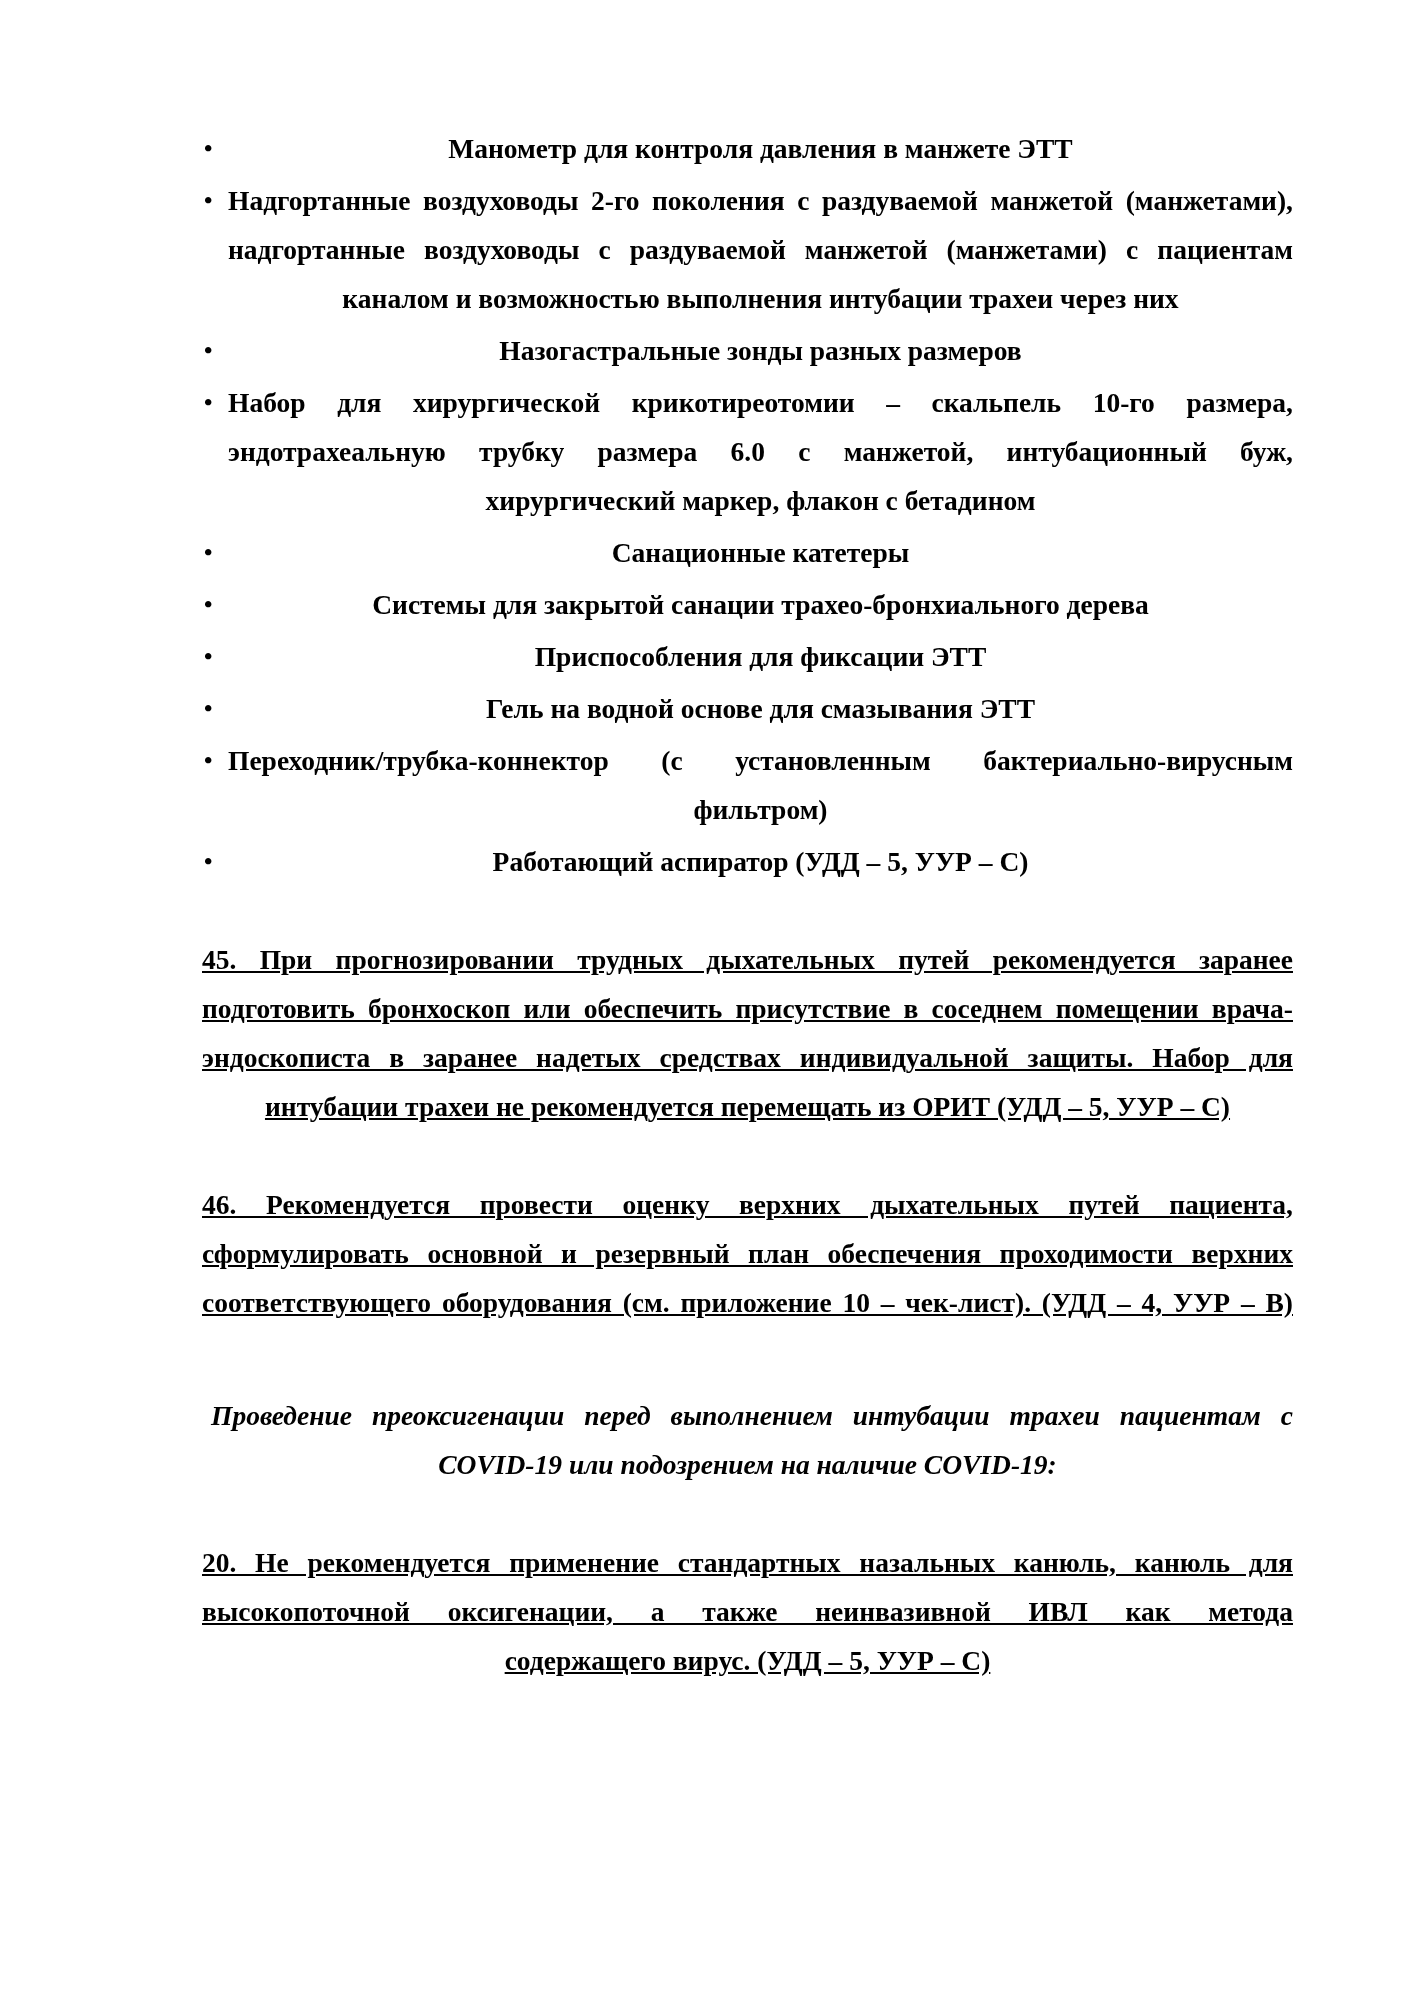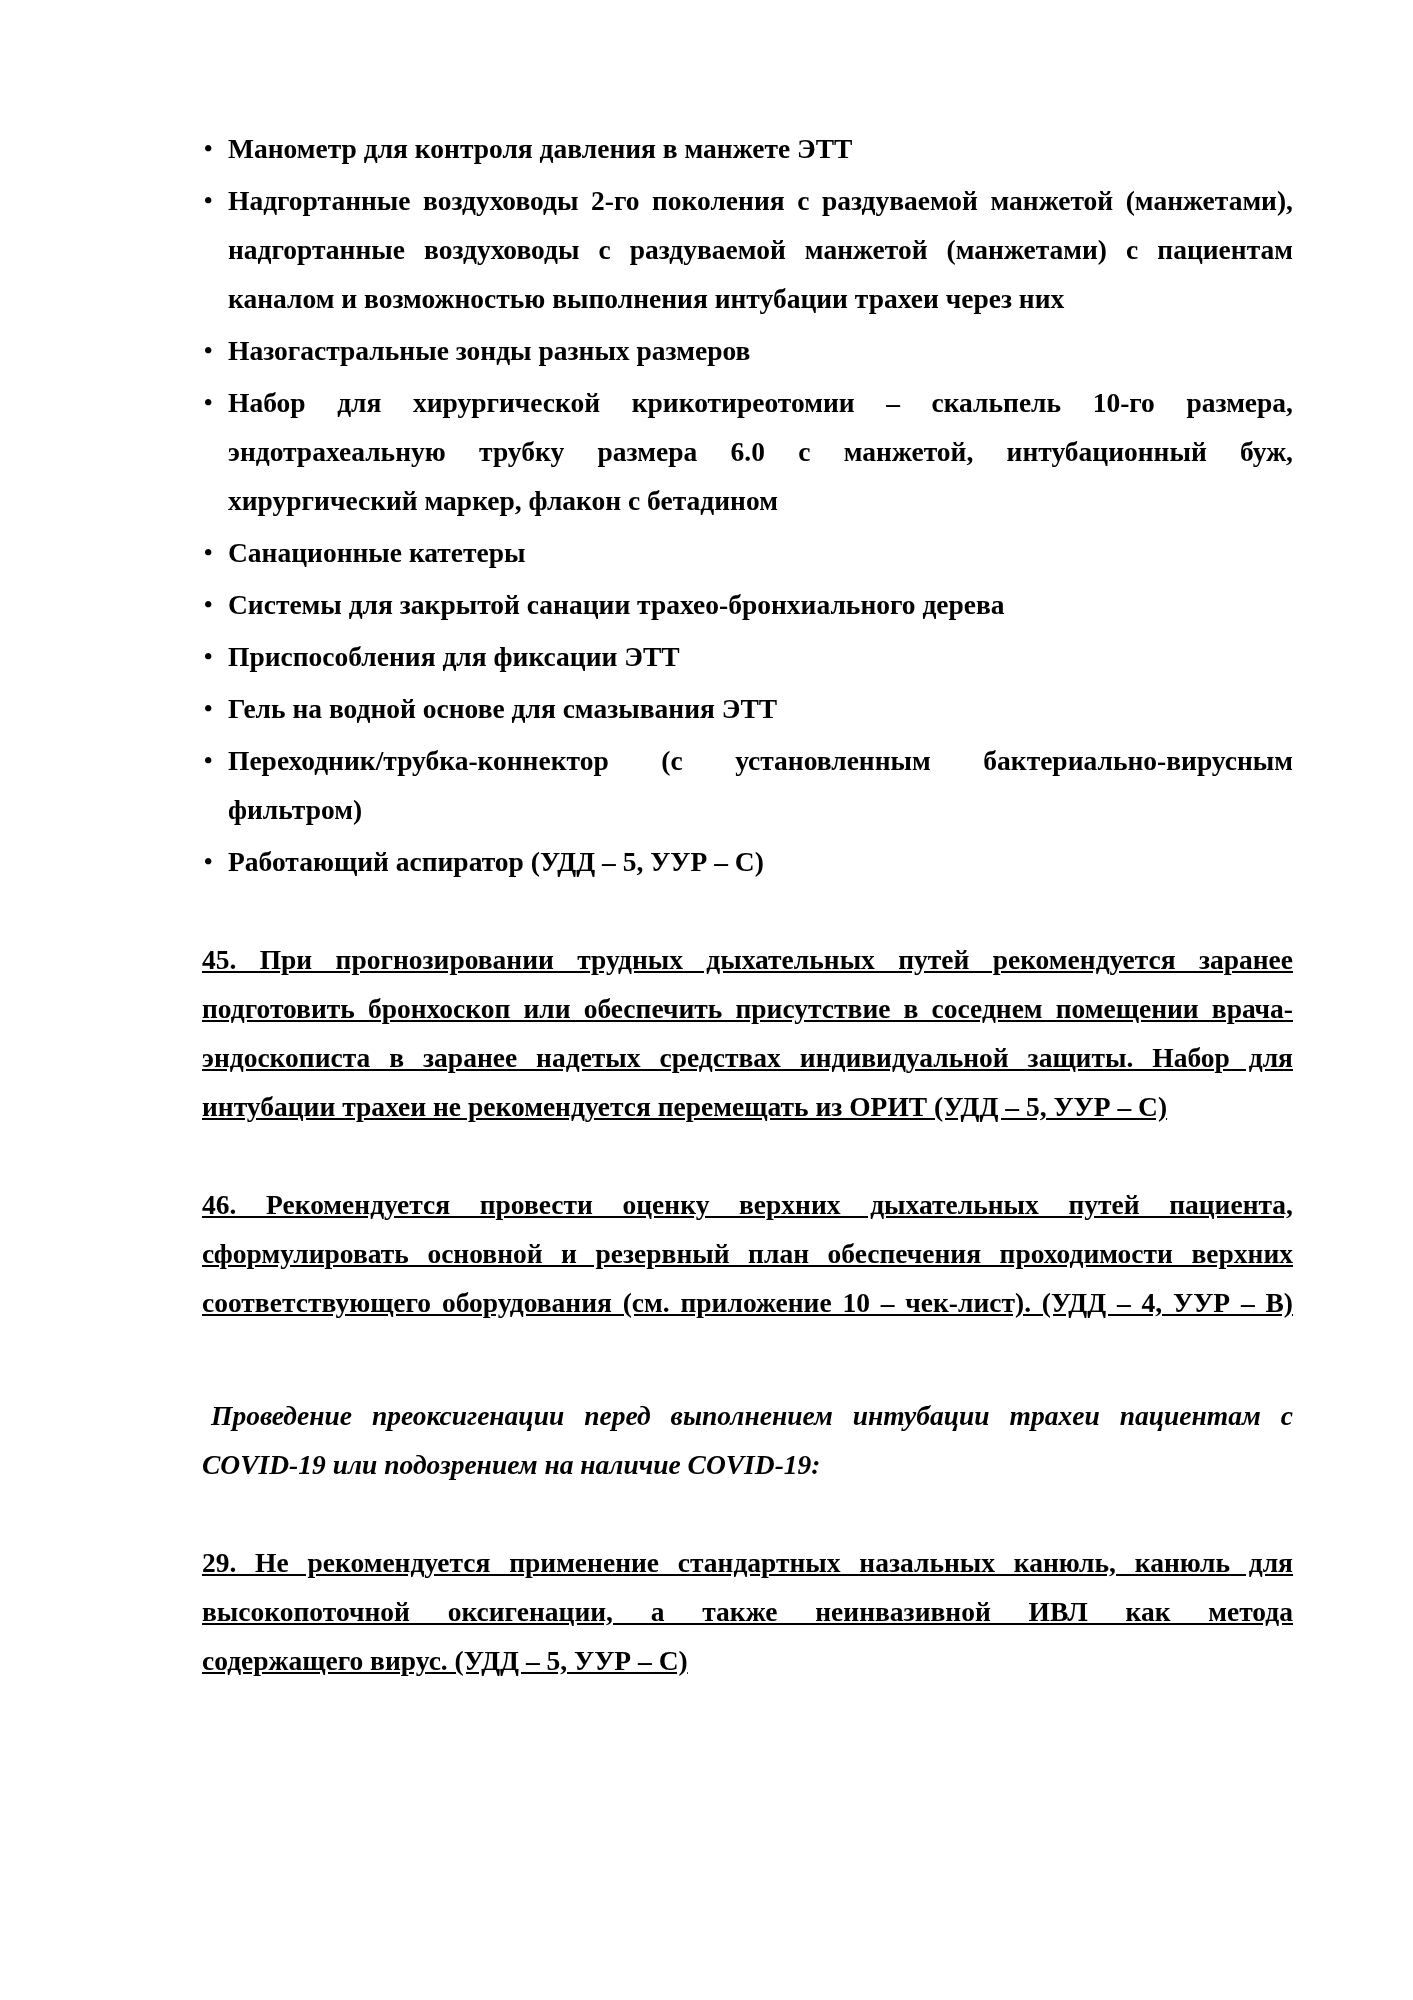--- a/index.html
+++ b/index.html
@@ -13,21 +13,21 @@
     font-size:27.5px;
     overflow:hidden;
   }
   .content{
     position:absolute;
     left:202px;top:124px;
     width:1091px;
   }
   .line{
     line-height:49px;
-    text-align:left;
+    text-align:center;
     white-space:normal;
     hyphens:none;
   }
   .line.just{
     text-align:justify;
     text-align-last:justify;
   }
   .block{margin:0;}
   .bullet{
     position:relative;
@@ -106,18 +106,18 @@
       <div class="block paragraph">
         <div class="line just">46. Рекомендуется провести оценку верхних дыхательных путей пациента,</div>
         <div class="line just">сформулировать основной и резервный план обеспечения проходимости верхних</div>
         <div class="line just">соответствующего оборудования (см. приложение 10 – чек-лист). (УДД – 4, УУР – В)</div>
       </div>
       <div class="block subheading">
         <div class="line just">Проведение преоксигенации перед выполнением интубации трахеи пациентам с</div>
         <div class="line">COVID-19 или подозрением на наличие COVID-19:</div>
       </div>
       <div class="block paragraph">
-        <div class="line just">29. Не рекомендуется применение стандартных назальных канюль, канюль для</div>
+        <div class="line just">20. Не рекомендуется применение стандартных назальных канюль, канюль для</div>
         <div class="line just">высокопоточной оксигенации, а также неинвазивной ИВЛ как метода</div>
         <div class="line">содержащего вирус. (УДД – 5, УУР – С)</div>
       </div>
     </div>
 </div>
 
 </body></html>

